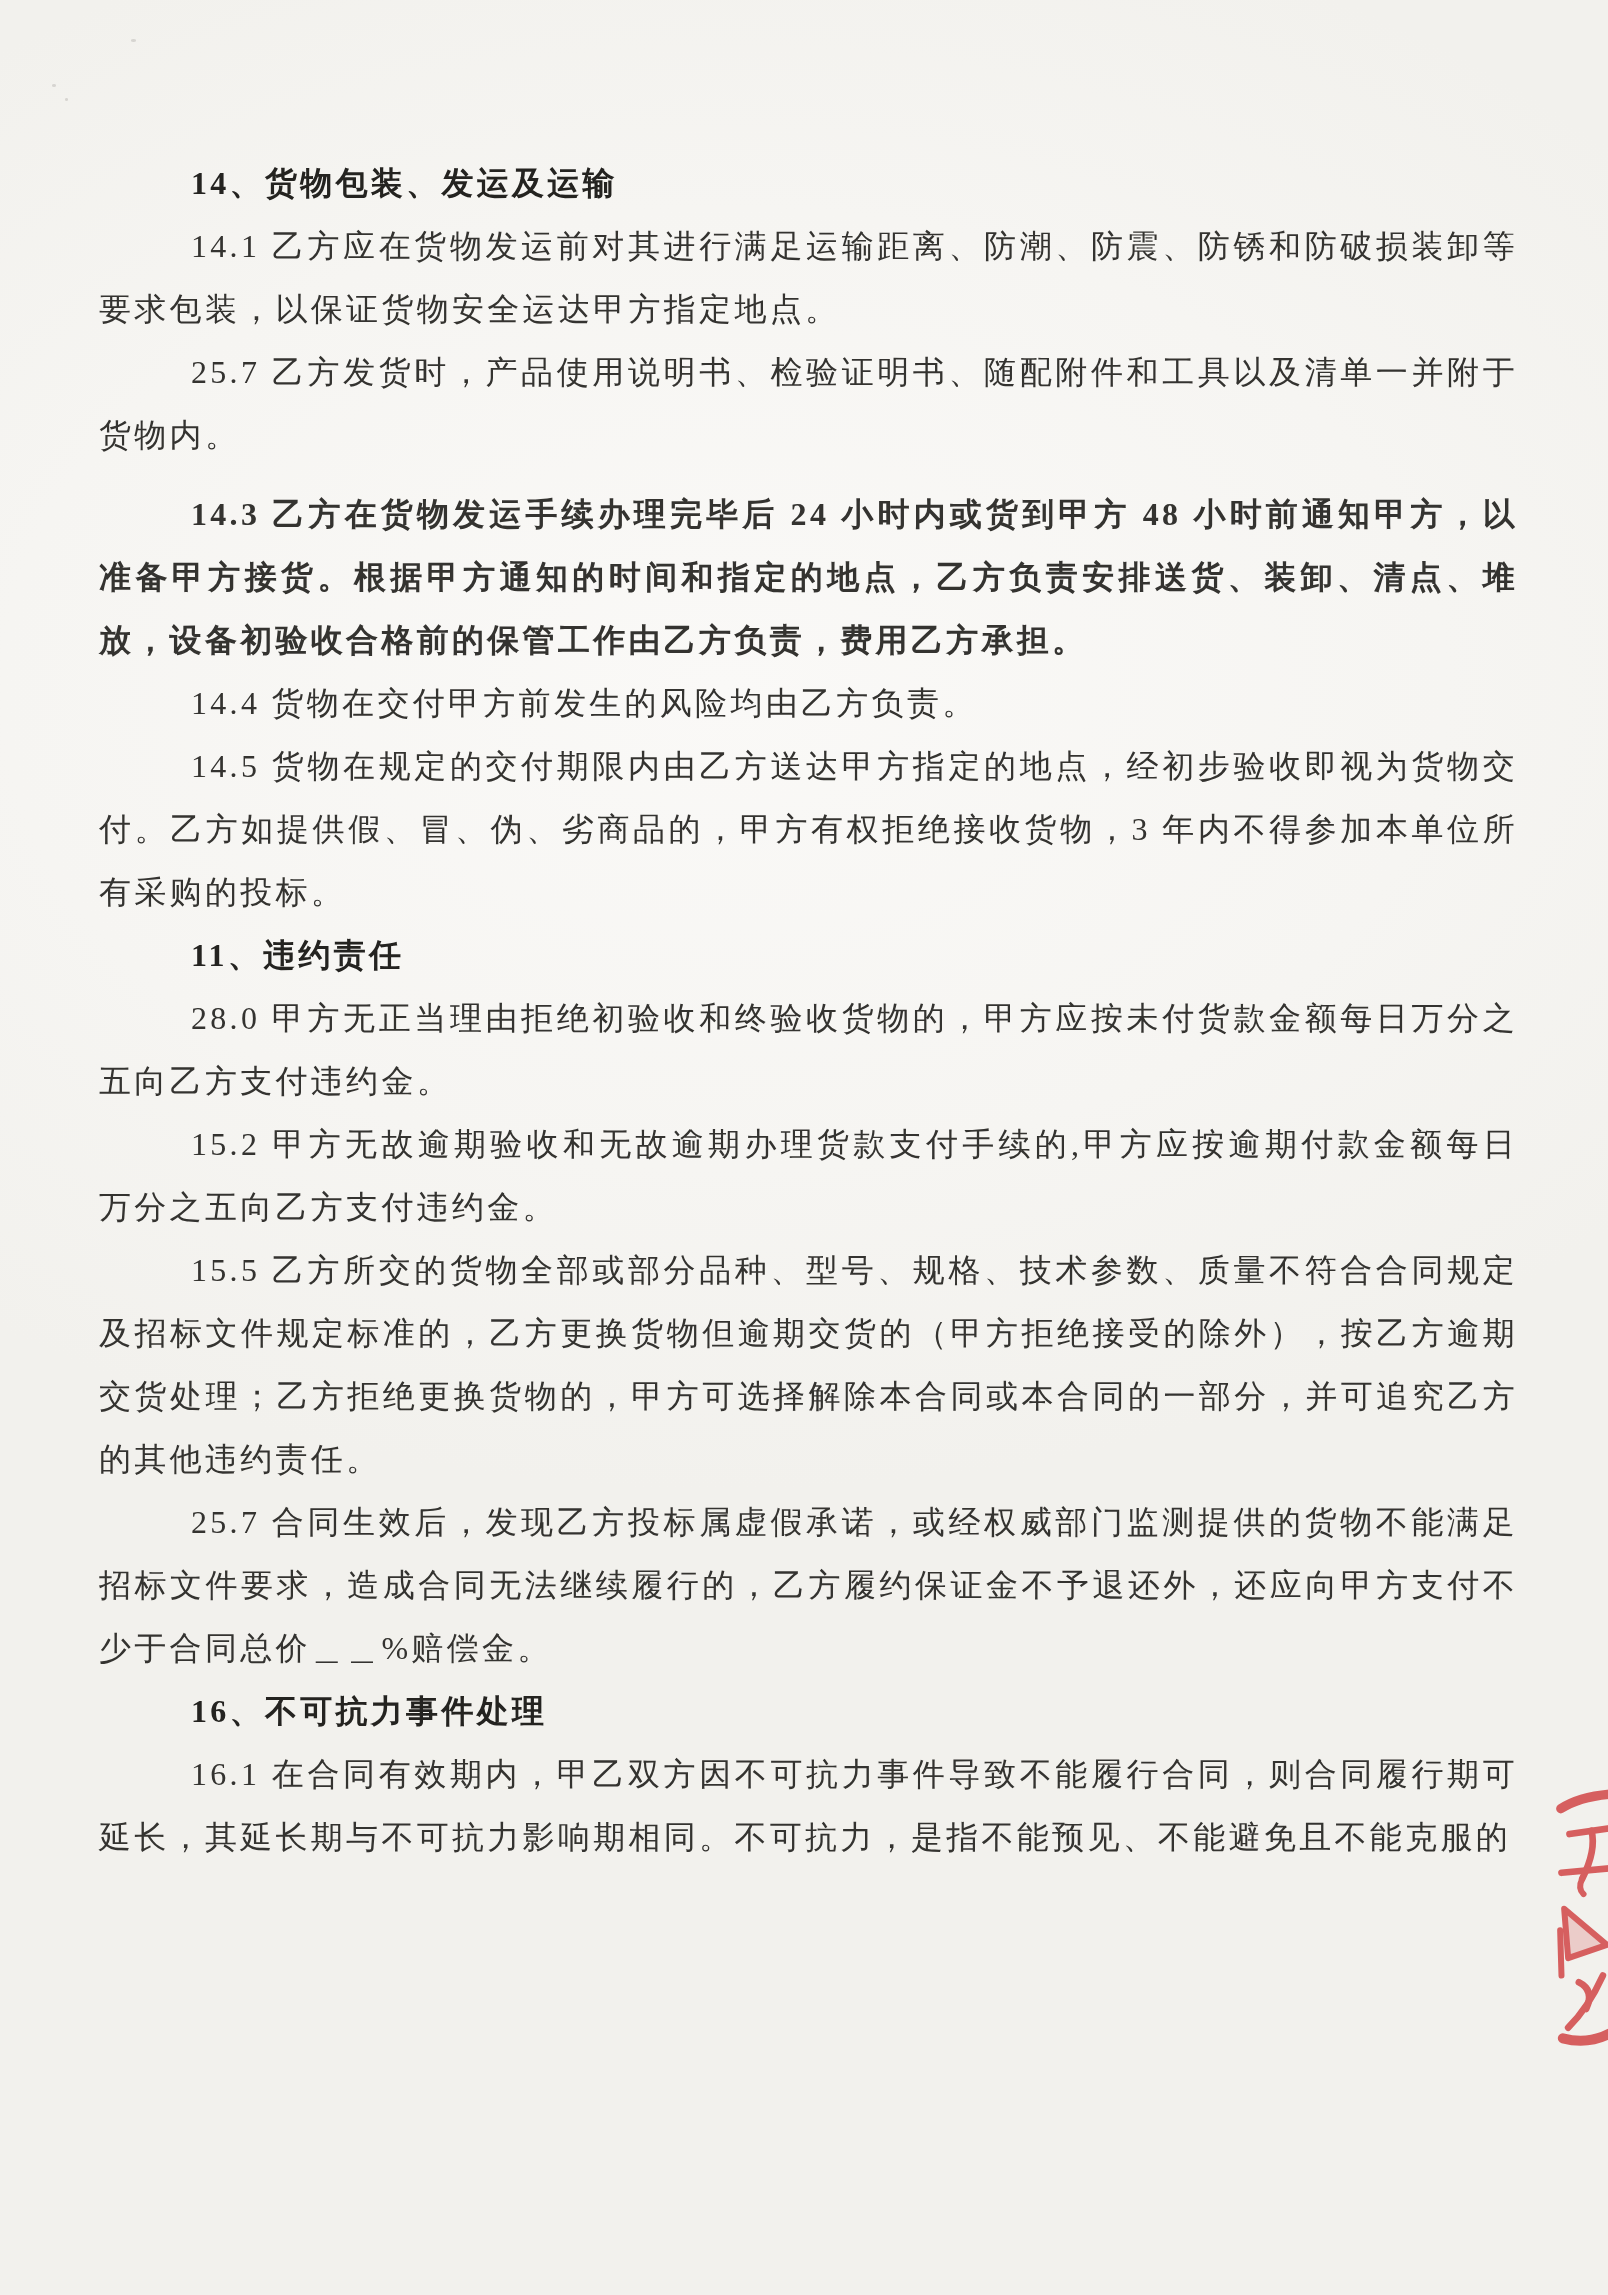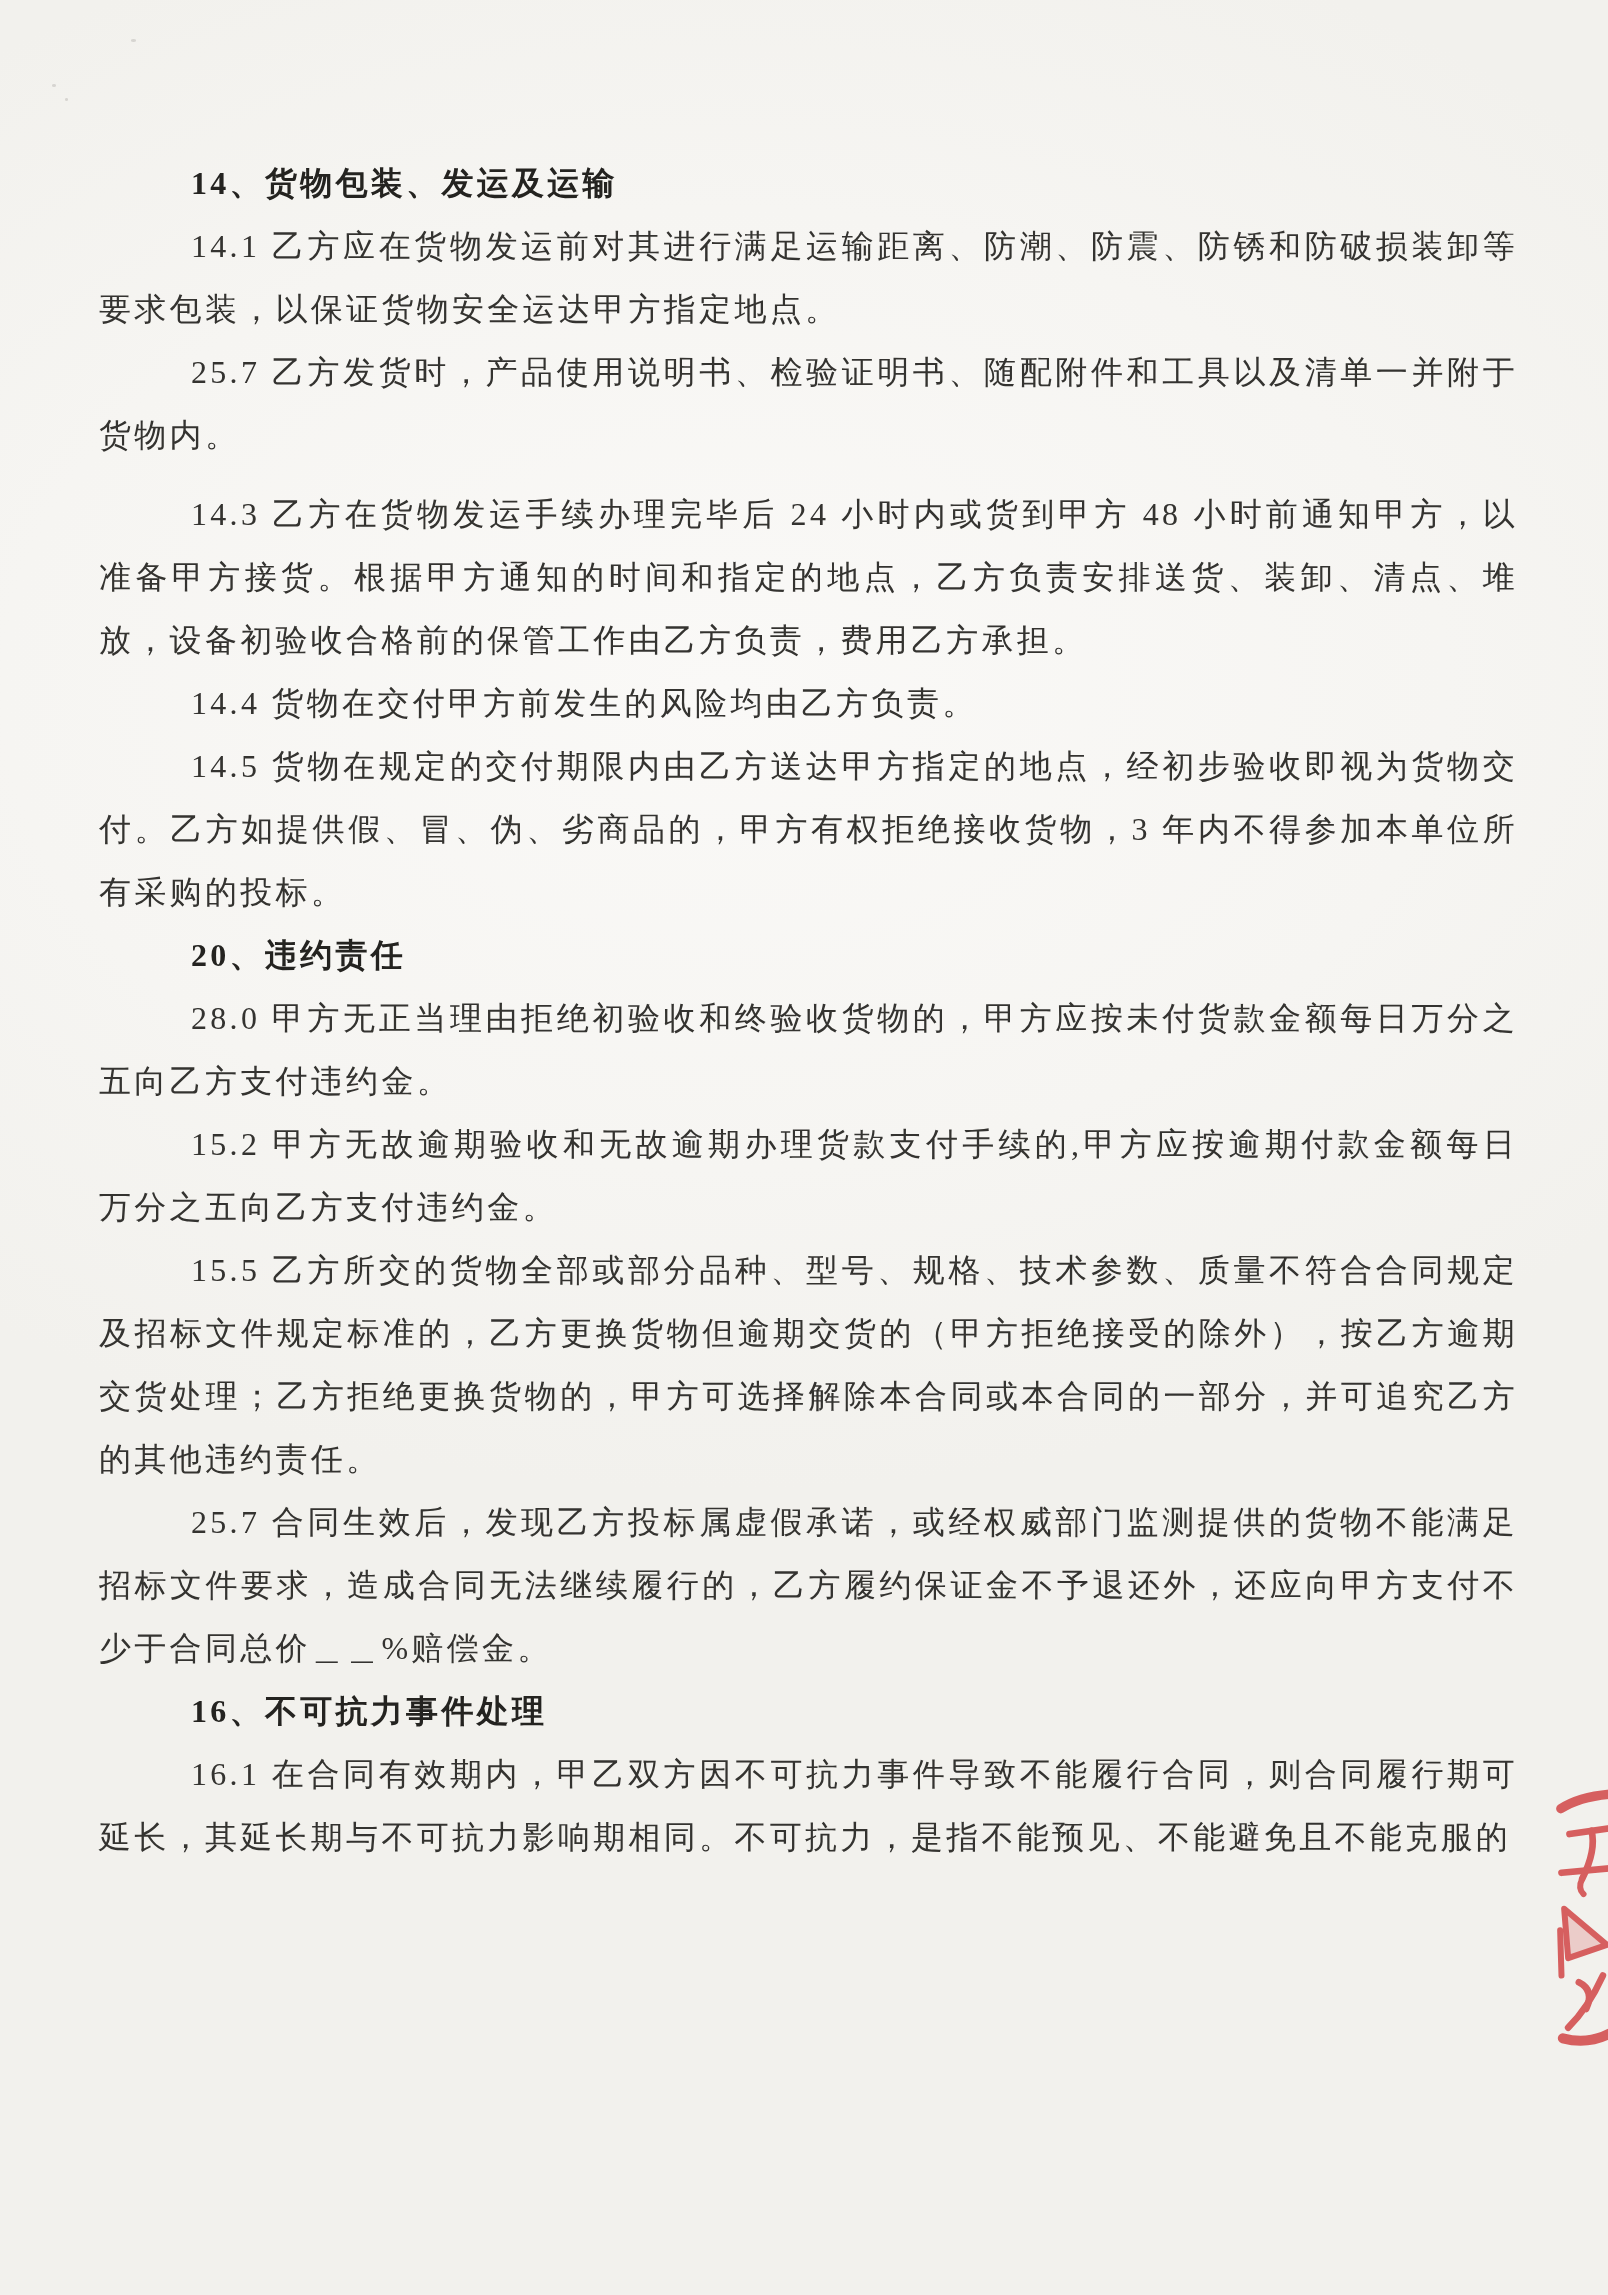--- a/index.html
+++ b/index.html
@@ -26,21 +26,21 @@
     letter-spacing:3.3px;
     line-height:63px;
     text-align:justify;
     text-indent:92px;
     color:#343330;
   }
   p.heading{
     font-weight:bold;
     color:#242320;
   }
-  p.gap-before{margin-top:16px;}
+  p.gap-before{margin-top:16px;font-weight:bold;}
   .speck{
     position:absolute;border-radius:50%;
     background:#8f8d8a;opacity:.28;
   }
   .red-note{
     position:absolute;
     left:1524px;top:1774px;
     width:85px;height:287px;
     overflow:visible;
   }
@@ -56,21 +56,21 @@
 
   <div class="content">
 
     <p class="para heading">14、货物包装、发运及运输</p>
     <p class="para">14.1 乙方应在货物发运前对其进行满足运输距离、防潮、防震、防锈和防破损装卸等要求包装，以保证货物安全运达甲方指定地点。</p>
     <p class="para">25.7 乙方发货时，产品使用说明书、检验证明书、随配附件和工具以及清单一并附于货物内。</p>
     <p class="para gap-before">14.3 乙方在货物发运手续办理完毕后 24 小时内或货到甲方 48 小时前通知甲方，以准备甲方接货。根据甲方通知的时间和指定的地点，乙方负责安排送货、装卸、清点、堆放，设备初验收合格前的保管工作由乙方负责，费用乙方承担。</p>
     <p class="para">14.4 货物在交付甲方前发生的风险均由乙方负责。</p>
     <p class="para">14.5 货物在规定的交付期限内由乙方送达甲方指定的地点，经初步验收即视为货物交付。乙方如提供假、冒、伪、劣商品的，甲方有权拒绝接收货物，3 年内不得参加本单位所有采购的投标。</p>
 
-    <p class="para heading">20、违约责任</p>
+    <p class="para heading">11、违约责任</p>
     <p class="para">28.0 甲方无正当理由拒绝初验收和终验收货物的，甲方应按未付货款金额每日万分之五向乙方支付违约金。</p>
     <p class="para">15.2 甲方无故逾期验收和无故逾期办理货款支付手续的,甲方应按逾期付款金额每日万分之五向乙方支付违约金。</p>
     <p class="para">15.5 乙方所交的货物全部或部分品种、型号、规格、技术参数、质量不符合合同规定及招标文件规定标准的，乙方更换货物但逾期交货的（甲方拒绝接受的除外），按乙方逾期交货处理；乙方拒绝更换货物的，甲方可选择解除本合同或本合同的一部分，并可追究乙方的其他违约责任。</p>
     <p class="para">25.7 合同生效后，发现乙方投标属虚假承诺，或经权威部门监测提供的货物不能满足招标文件要求，造成合同无法继续履行的，乙方履约保证金不予退还外，还应向甲方支付不少于合同总价＿＿%赔偿金。</p>
 
     <p class="para heading">16、不可抗力事件处理</p>
     <p class="para">16.1 在合同有效期内，甲乙双方因不可抗力事件导致不能履行合同，则合同履行期可延长，其延长期与不可抗力影响期相同。不可抗力，是指不能预见、不能避免且不能克服的</p>
 
   </div>
 

